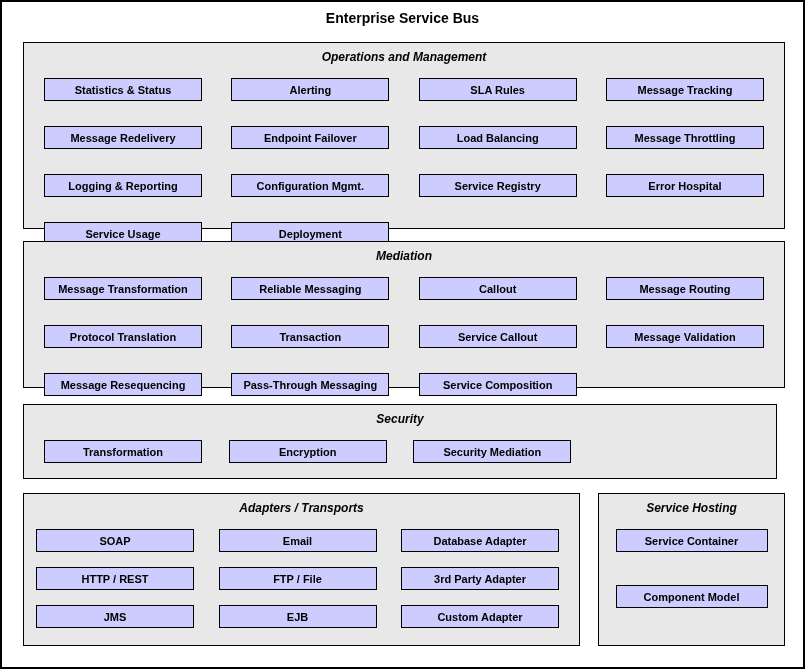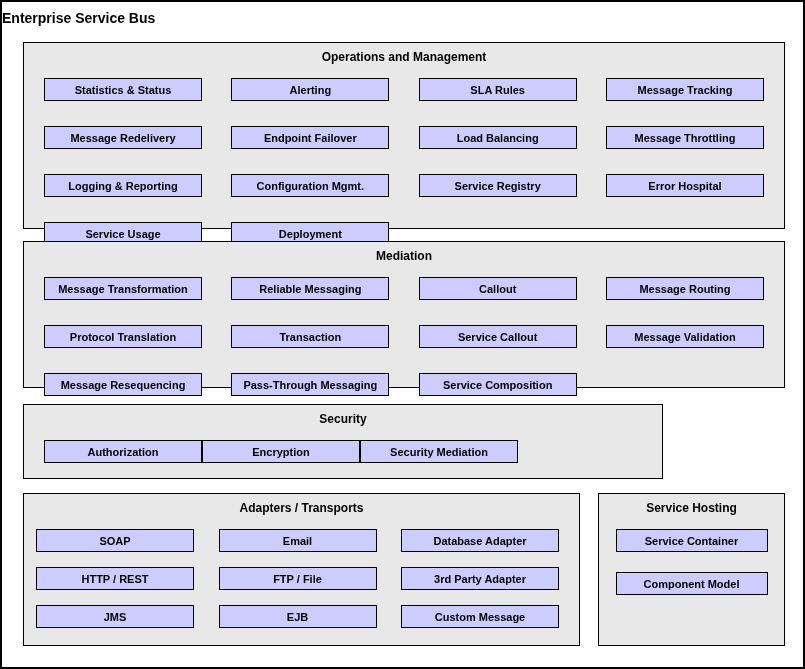--- a/index.html
+++ b/index.html
@@ -14,37 +14,38 @@
     height: 669px;
     box-sizing: border-box;
     border: 2px solid #000000;
     background: #ffffff;
   }
   .diagram-title {
     position: absolute;
     top: 8px;
     left: 0;
     width: 100%;
-    text-align: left;
+    text-align: center;
     font-size: 14px;
     font-weight: bold;
     color: #000000;
   }
   .section {
     position: absolute;
     box-sizing: border-box;
     border: 1px solid #000000;
     background: #e8e8e8;
   }
   .section-title {
     margin-top: 7px;
     text-align: center;
     font-size: 12px;
     font-weight: bold;
     color: #000000;
+    font-style: italic;
   }
   .items {
     margin-top: 14px;
     padding: 0 20px;
   }
   .grid-4 {
     display: grid;
     grid-template-columns: repeat(4, 158px);
     justify-content: space-between;
     row-gap: 25px;
@@ -53,42 +54,42 @@
     display: grid;
     grid-template-columns: repeat(3, 158px);
     justify-content: space-between;
     row-gap: 15px;
     padding-left: 12px;
   }
   .grid-1 {
     display: flex;
     flex-direction: column;
     align-items: center;
-    gap: 20px;
+    gap: 33px;
   }
   .item {
     box-sizing: border-box;
     height: 23px;
     border: 1px solid #000000;
     background: #ccccff;
     display: flex;
     align-items: center;
     justify-content: center;
     font-size: 11px;
     font-weight: bold;
     color: #000000;
     white-space: nowrap;
   }
   .grid-1 .item {
     width: 152px;
   }
   
   #section-operations { left: 21px; top: 40px;  width: 762px; height: 187px; }
   #section-mediation  { left: 21px; top: 239px; width: 762px; height: 147px; }
-  #section-security   { left: 21px; top: 402px; width: 640px; height: 75px;  }
+  #section-security   { left: 21px; top: 402px; width: 754px; height: 75px;  }
   #section-adapters   { left: 21px; top: 491px; width: 557px; height: 153px; }
   #section-hosting    { left: 596px; top: 491px; width: 187px; height: 153px; }
 </style>
 </head>
 <body>
 
 <div id="diagram">
 
   <div class="diagram-title">Enterprise Service Bus</div>
 
@@ -125,38 +126,38 @@
         <div class="item">Message Validation</div>
         <div class="item">Message Resequencing</div>
         <div class="item">Pass-Through Messaging</div>
         <div class="item">Service Composition</div>
       </div>
   </div>
 
   <div class="section" id="section-security">
     <div class="section-title">Security</div>
     <div class="items grid-4">
-        <div class="item">Authorization</div>
+        <div class="item">Transformation</div>
         <div class="item">Encryption</div>
         <div class="item">Security Mediation</div>
       </div>
   </div>
 
   <div class="section" id="section-adapters">
     <div class="section-title">Adapters / Transports</div>
     <div class="items grid-3">
         <div class="item">SOAP</div>
         <div class="item">Email</div>
         <div class="item">Database Adapter</div>
         <div class="item">HTTP / REST</div>
         <div class="item">FTP / File</div>
         <div class="item">3rd Party Adapter</div>
         <div class="item">JMS</div>
         <div class="item">EJB</div>
-        <div class="item">Custom Message</div>
+        <div class="item">Custom Adapter</div>
       </div>
   </div>
 
   <div class="section" id="section-hosting">
     <div class="section-title">Service Hosting</div>
     <div class="items grid-1">
         <div class="item">Service Container</div>
         <div class="item">Component Model</div>
       </div>
   </div>

